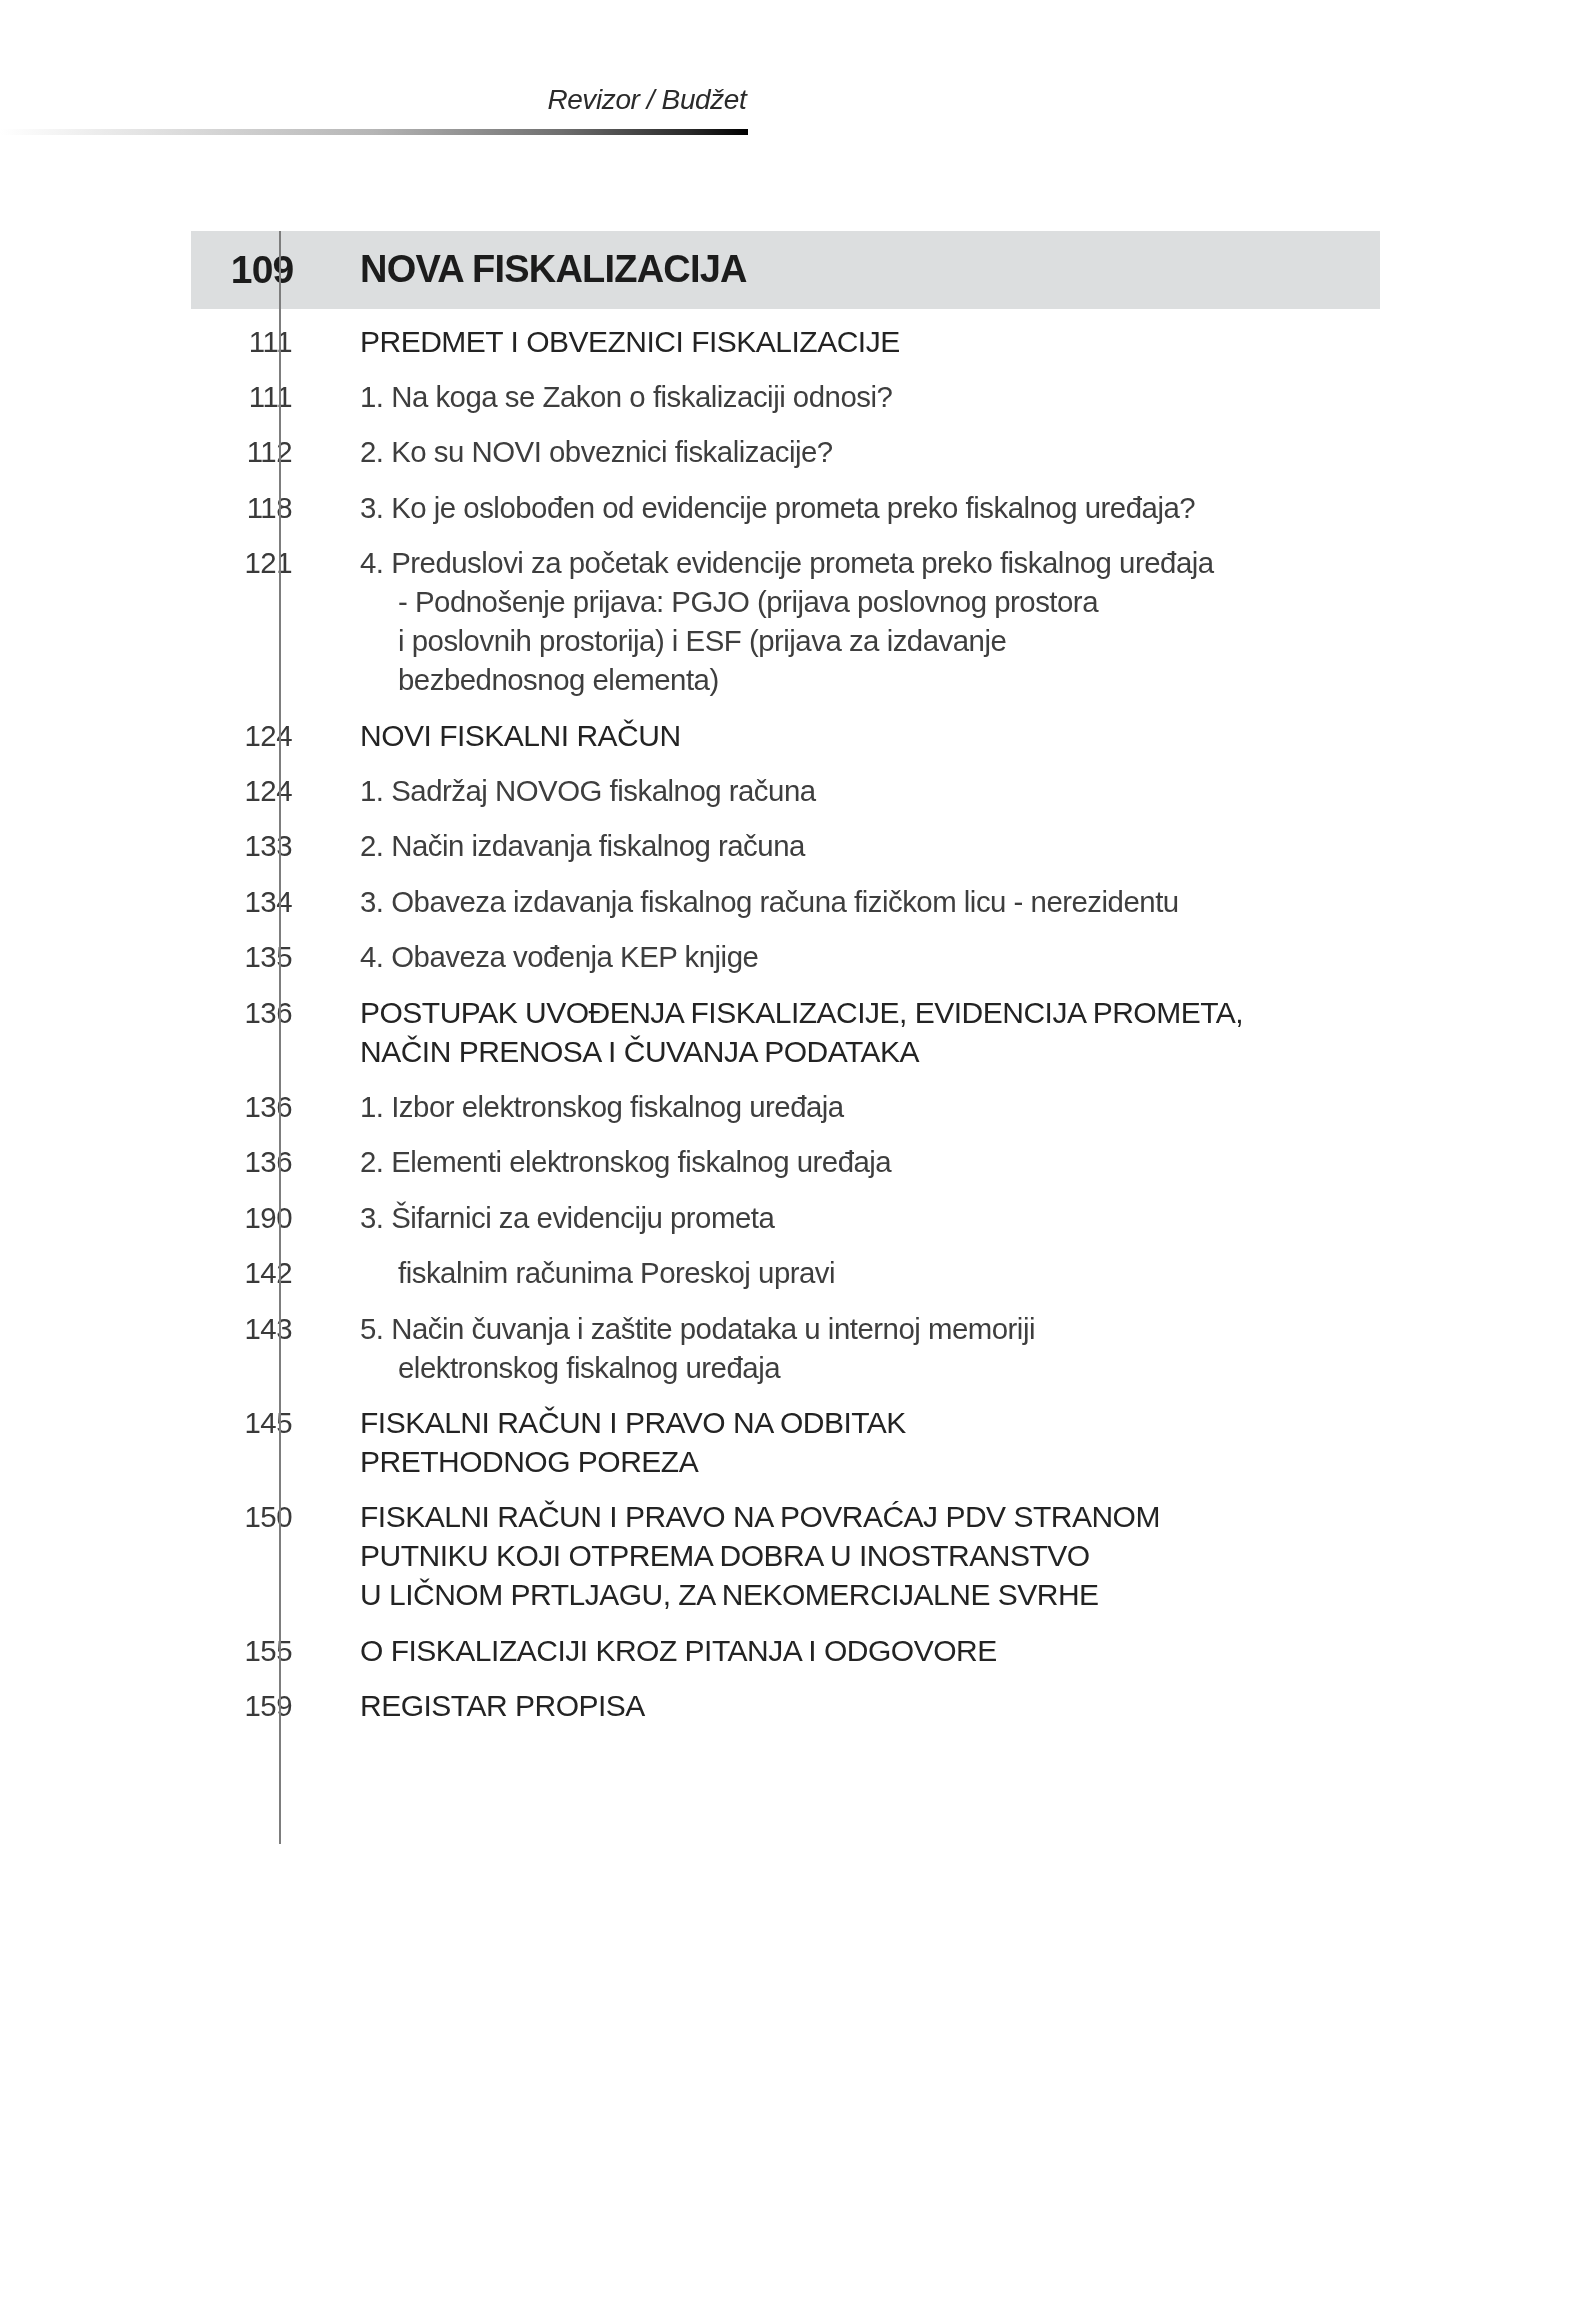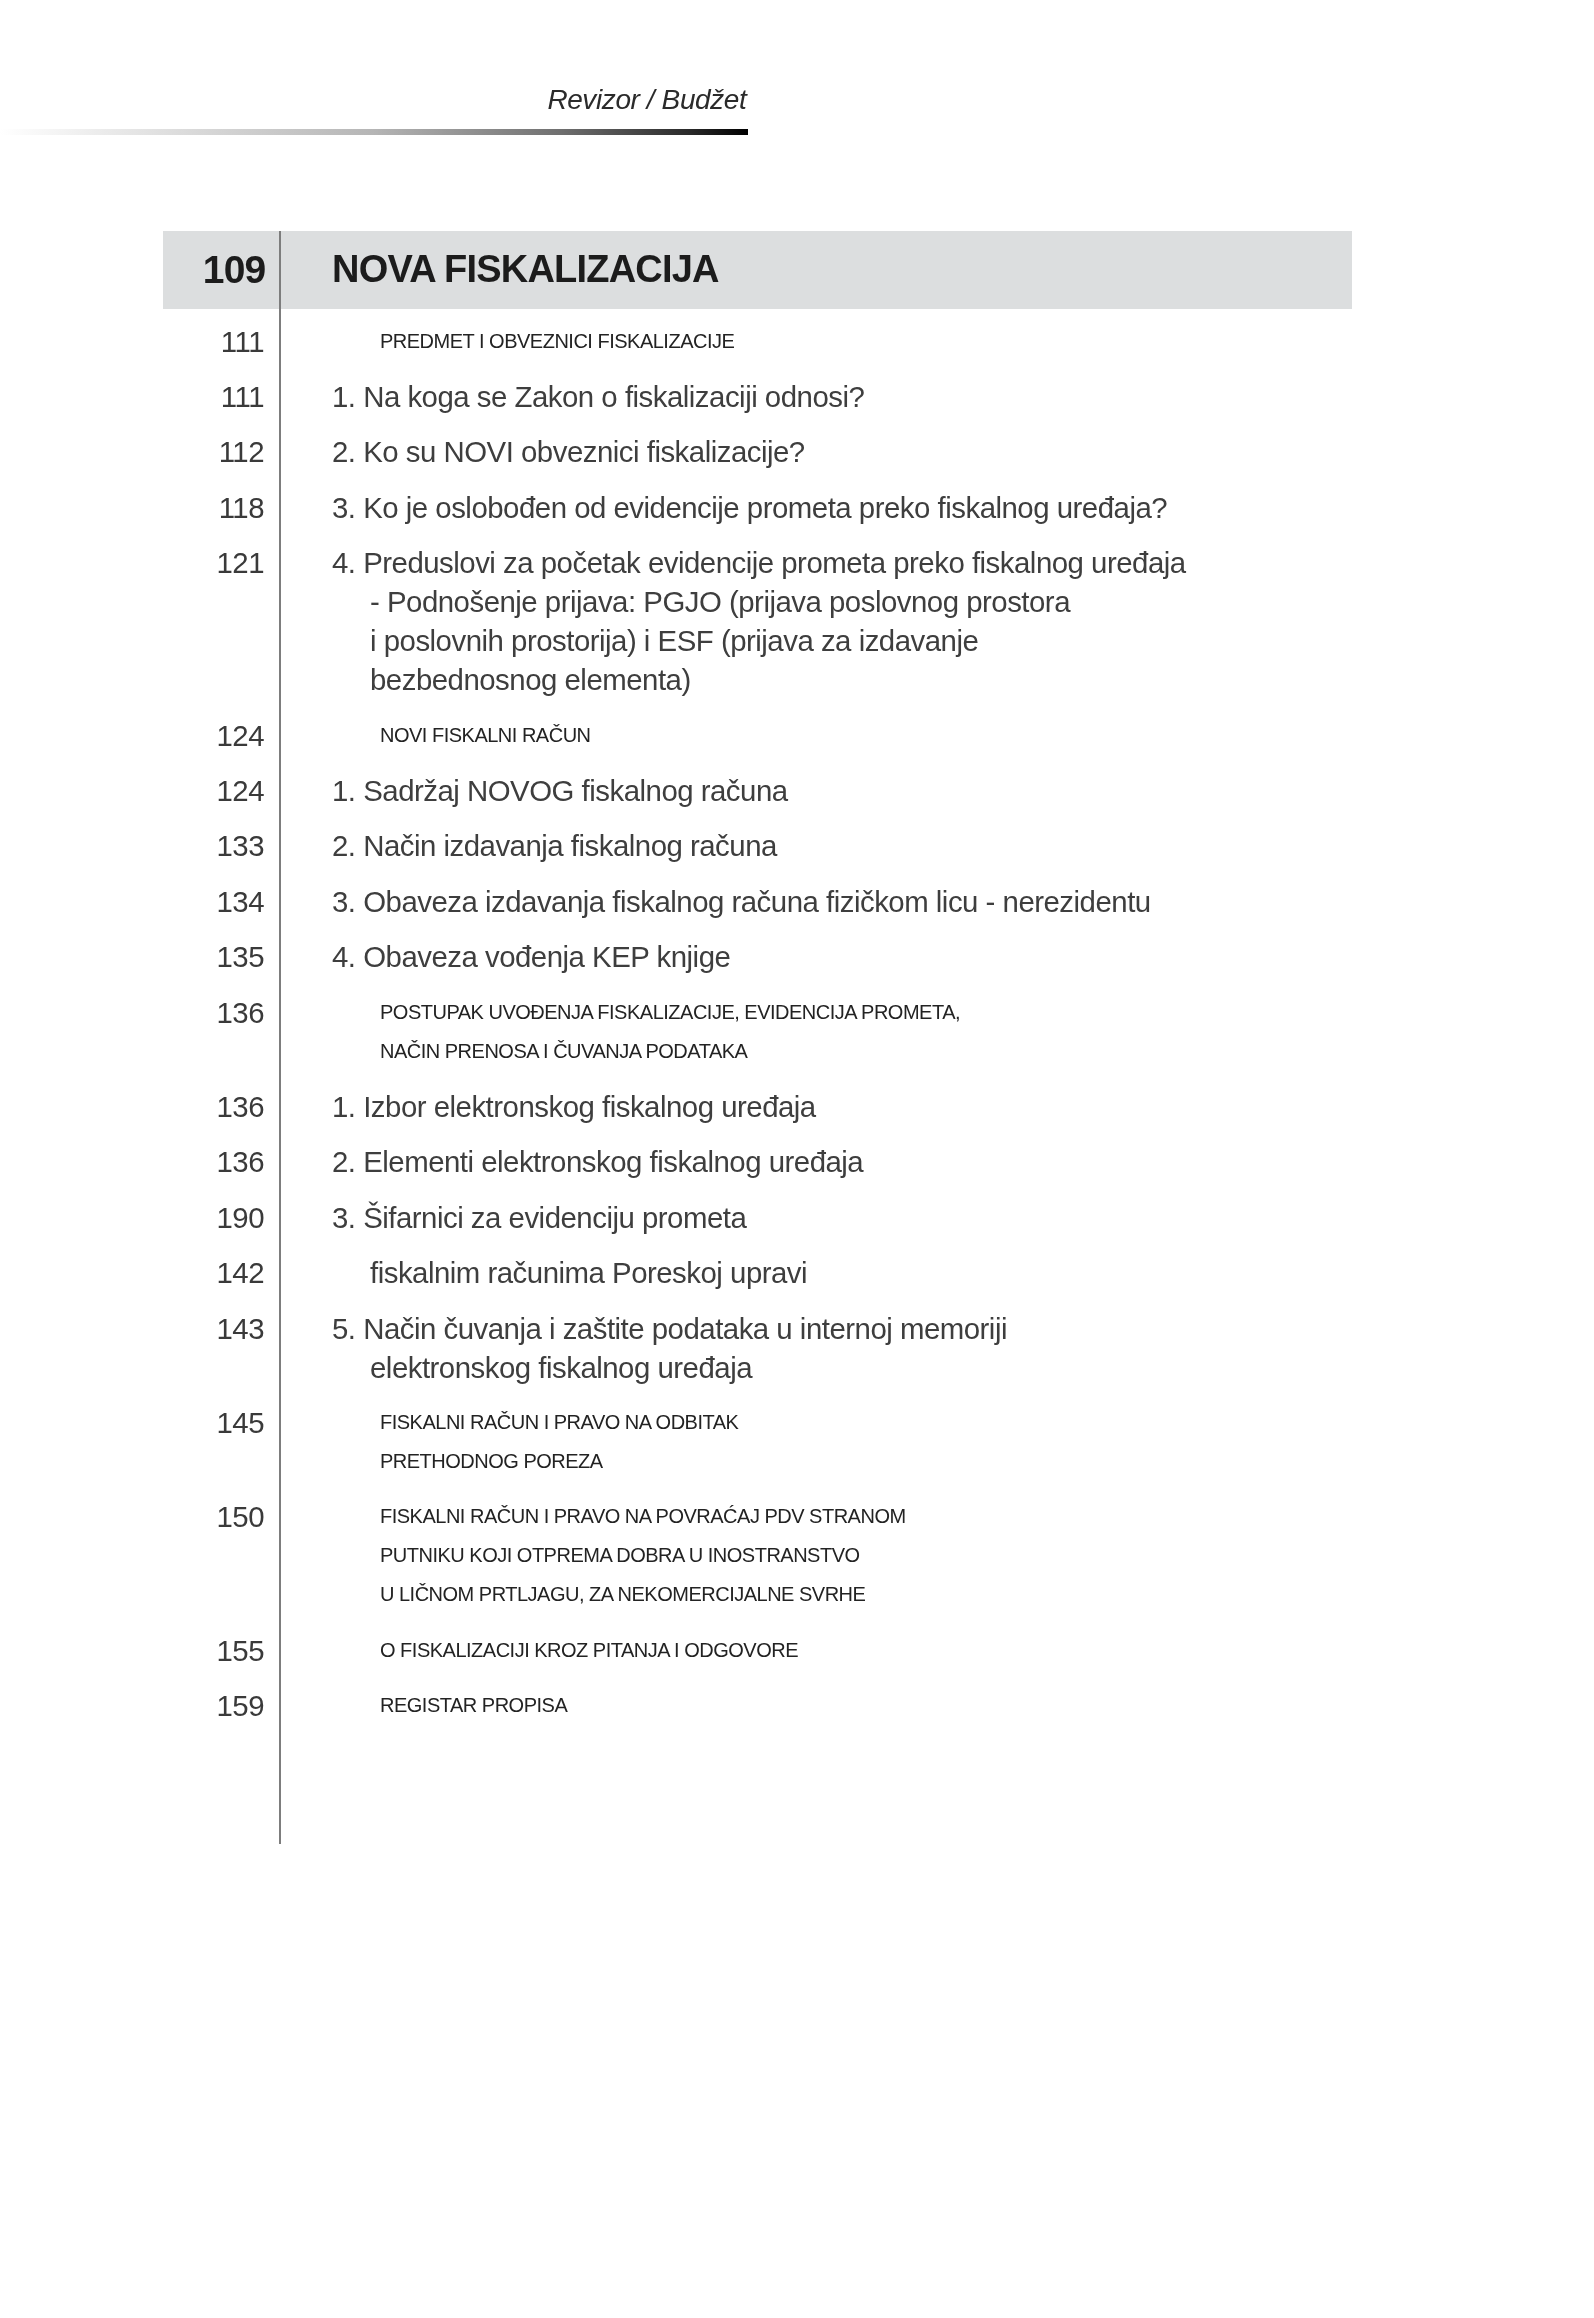--- a/index.html
+++ b/index.html
@@ -33,20 +33,21 @@
   .masthead-rule {
     margin-top: 13px;
     height: 5.7px;
     background: linear-gradient(90deg, #ffffff 0%, #e2e2e2 20%, #b5b5b5 50%, #6f6f6f 75%, #2a2a2a 92%, #000000 100%);
   }
 
   
   .toc {
     position: relative;
     margin-top: 96px;
+    padding-left: 28px;
   }
   .vline {
     position: absolute;
     left: 279px;
     top: 0;
     width: 1.6px;
     height: 1613px;
     background: #7d7d7d;
   }
   .toc-bar {
@@ -93,22 +94,21 @@
     padding-right: 17px;
     box-sizing: border-box;
     color: #3a3a3a;
   }
   .entry .content {
     padding-left: 51px;
     color: #3e3e3e;
   }
   .entry.section .content {
     color: #232323;
-    font-size: 20px;
-    margin-left: 48px;
+    font-size: 30px;
   }
   .entry .line {
     white-space: nowrap;
   }
   .entry .line.cont {
     padding-left: 38px;
   }
 </style>
 </head>
 <body>

